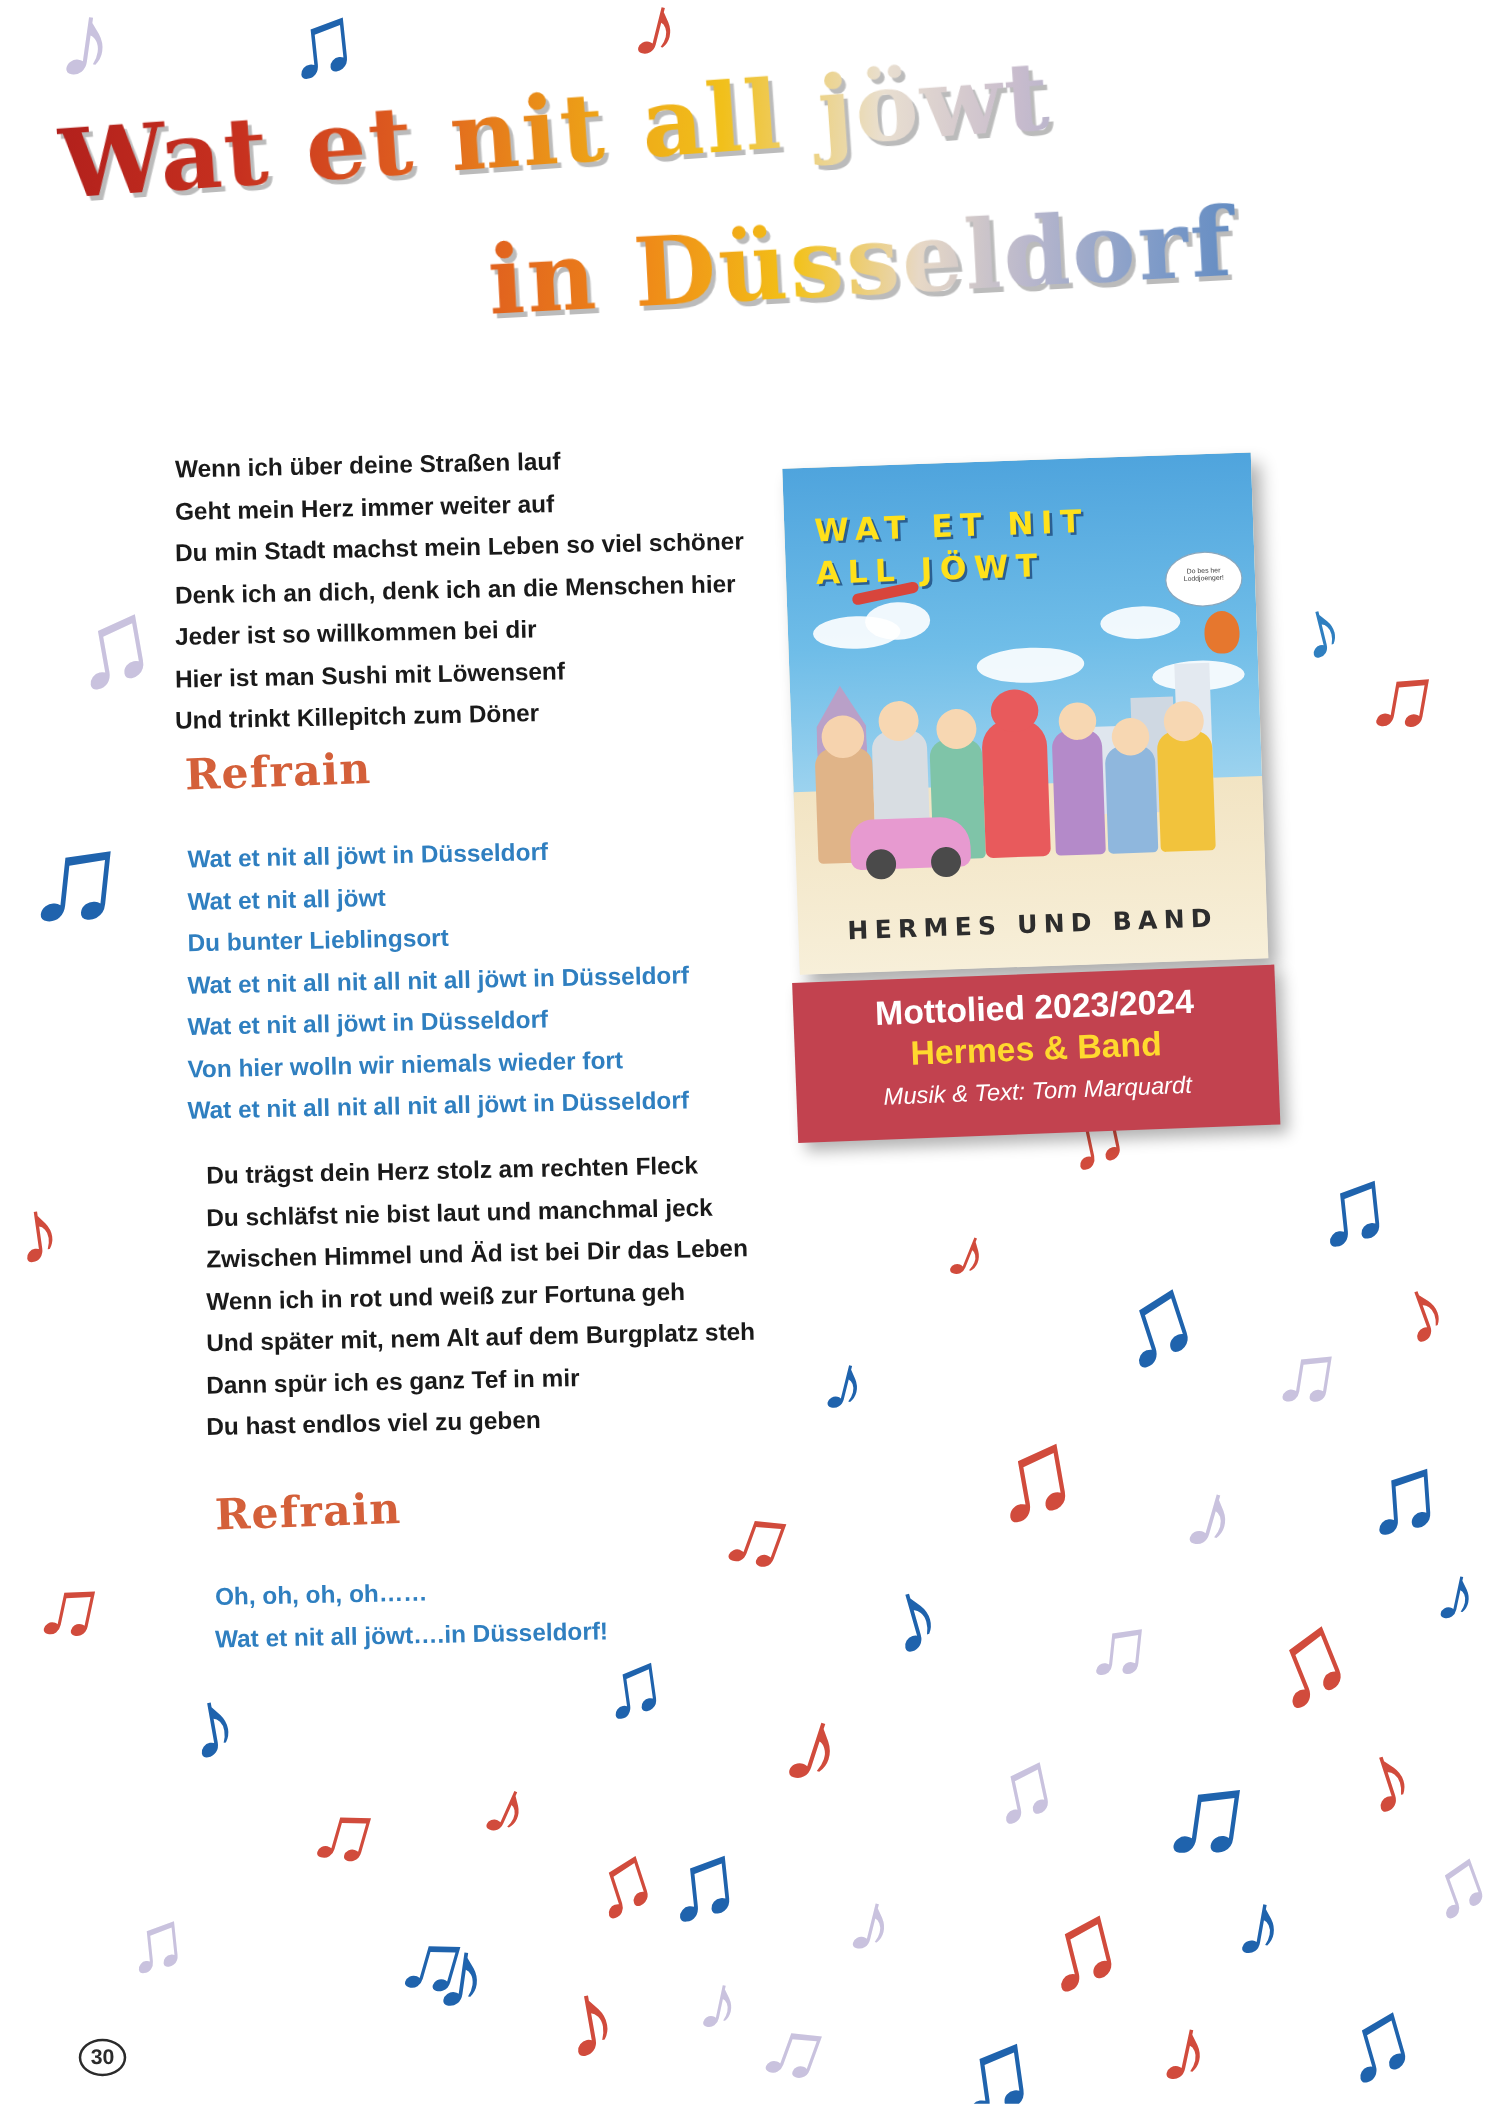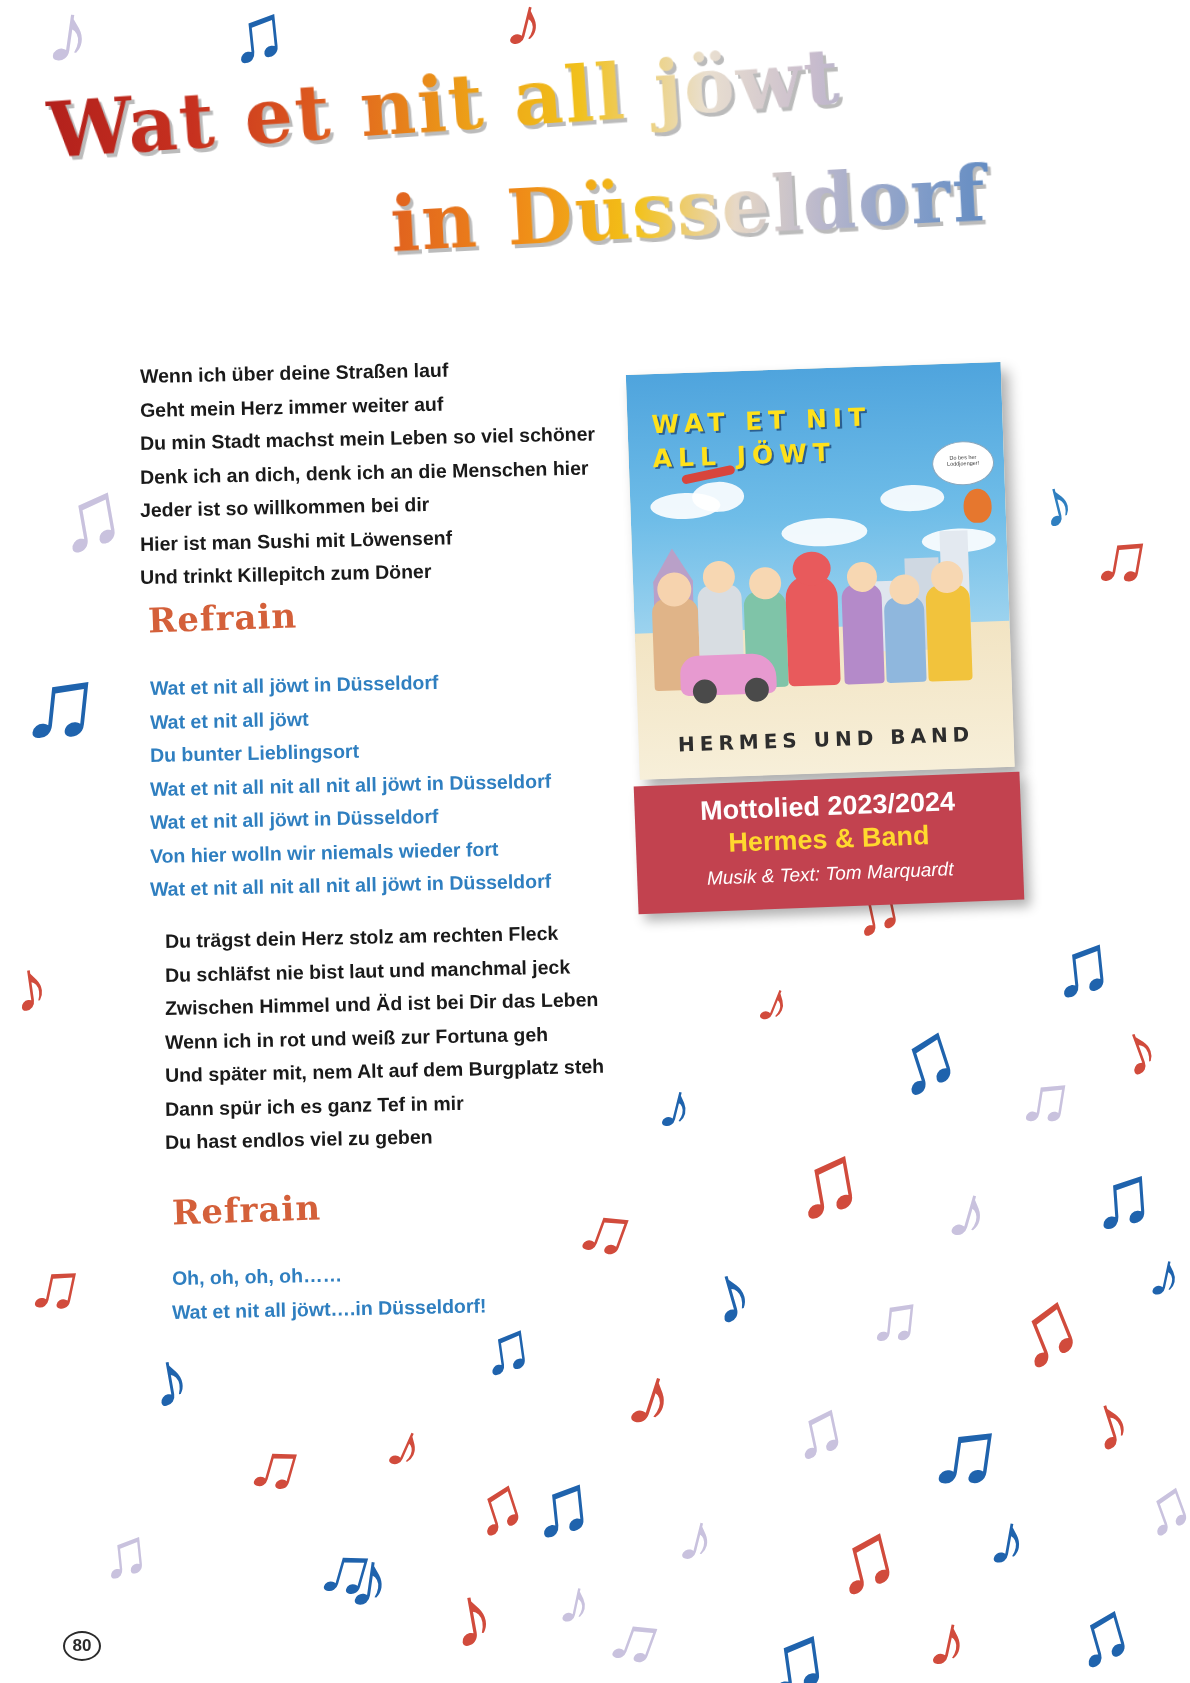--- a/index.html
+++ b/index.html
@@ -281,15 +281,15 @@
       <div class="cover-band">HERMES UND BAND</div>
     </div>
   </div>
 
   <div class="banner">
     <div class="b1">Mottolied 2023/2024</div>
     <div class="b2">Hermes &amp; Band</div>
     <div class="b3">Musik &amp; Text: Tom Marquardt</div>
   </div>
 
-  <div class="pagenum">80</div>
+  <div class="pagenum">30</div>
 
 </div>
 
 </body></html>

